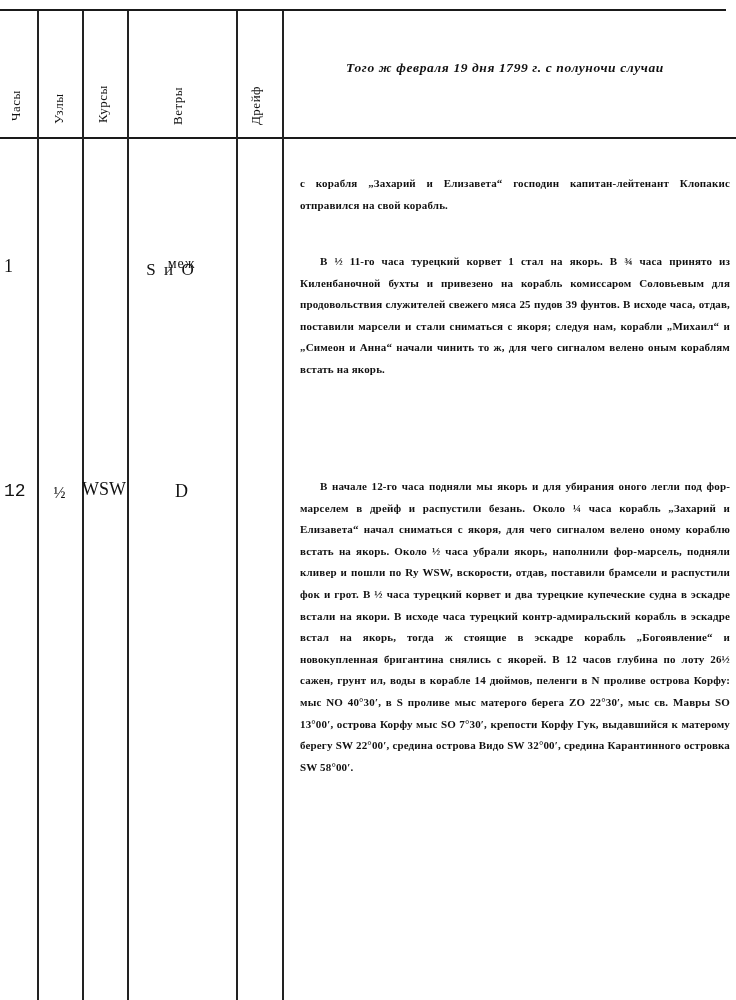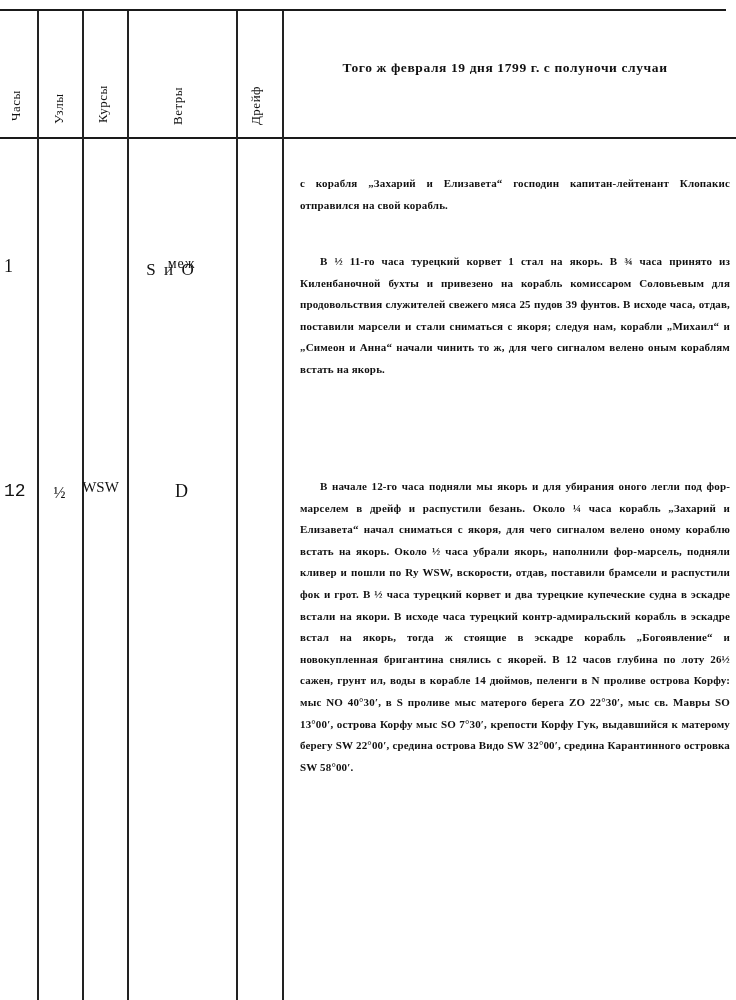--- a/index.html
+++ b/index.html
@@ -11,20 +11,21 @@
   .vline { position:absolute; width:1.5px; background:#222; }
   .hdr-vert {
     position:absolute; writing-mode:vertical-rl; transform:rotate(180deg);
     font-size:13px; letter-spacing:0.5px; text-align:center;
     font-family:"Liberation Serif",serif; color:#111;
   }
   .title {
     position:absolute; left:282px; width:446px; top:60px; text-align:center;
     font-size:13.5px; font-weight:bold; font-family:"Liberation Serif",serif;
     letter-spacing:0.6px;
+    font-style:italic;
   }
   .hour { position:absolute; left:4px; font-size:18px; font-family:"Liberation Serif",serif; }
   .cell { position:absolute; text-align:center; font-family:"Liberation Serif",serif; }
   .para {
     position:absolute; left:300px; width:430px; font-size:11px; line-height:21.6px;
     text-align:justify; font-family:"Liberation Serif",serif; letter-spacing:0.15px;
     font-weight:bold;
   }
   .para.indent { text-indent:20px; }
 </style>
@@ -50,15 +51,15 @@
 
 <div class="para" style="top:173px;">с корабля „Захарий и Елизавета“ господин капитан-лейтенант Клопакис отправился на свой корабль.</div>
 
 <div class="hour" style="top:256px;">1</div>
 <div class="cell" style="left:127px;width:109px;top:256px;font-size:14px;letter-spacing:1px;">меж</div>
 <div class="cell" style="left:127px;width:86px;top:260px;font-size:17px;word-spacing:4px;">S и O</div>
 <div class="para indent" style="top:251px;">В ½ 11-го часа турецкий корвет 1 стал на якорь. В ¾ часа принято из Киленбаночной бухты и привезено на корабль комиссаром Соловьевым для продовольствия служителей свежего мяса 25 пудов 39 фунтов. В исходе часа, отдав, поставили марсели и стали сниматься с якоря; следуя нам, корабли „Михаил“ и „Симеон и Анна“ начали чинить то ж, для чего сигналом велено оным кораблям встать на якорь.</div>
 
 <div class="hour" style="top:481px;font-family:Liberation Mono, monospace;">12</div>
 <div class="cell" style="left:37px;width:45px;top:484px;font-size:16px;">½</div>
-<div class="cell" style="left:82px;width:37px;top:479px;font-size:15px;">WSW</div>
+<div class="cell" style="left:82px;width:37px;top:479px;font-size:18px;">WSW</div>
 <div class="cell" style="left:127px;width:109px;top:481px;font-size:18px;">D</div>
 <div class="para indent" style="top:476px;">В начале 12-го часа подняли мы якорь и для убирания оного легли под фор-марселем в дрейф и распустили безань. Около ¼ часа корабль „Захарий и Елизавета“ начал сниматься с якоря, для чего сигналом велено оному кораблю встать на якорь. Около ½ часа убрали якорь, наполнили фор-марсель, подняли кливер и пошли по Ry WSW, вскорости, отдав, поставили брамсели и распустили фок и грот. В ½ часа турецкий корвет и два турецкие купеческие судна в эскадре встали на якори. В исходе часа турецкий контр-адмиральский корабль в эскадре встал на якорь, тогда ж стоящие в эскадре корабль „Богоявление“ и новокупленная бригантина снялись с якорей. В 12 часов глубина по лоту 26½ сажен, грунт ил, воды в корабле 14 дюймов, пеленги в N проливе острова Корфу: мыс NO 40°30′, в S проливе мыс матерого берега ZO 22°30′, мыс св. Мавры SO 13°00′, острова Корфу мыс SO 7°30′, крепости Корфу Гук, выдавшийся к матерому берегу SW 22°00′, средина острова Видо SW 32°00′, средина Карантинного островка SW 58°00′.</div>
 
 </body></html>

